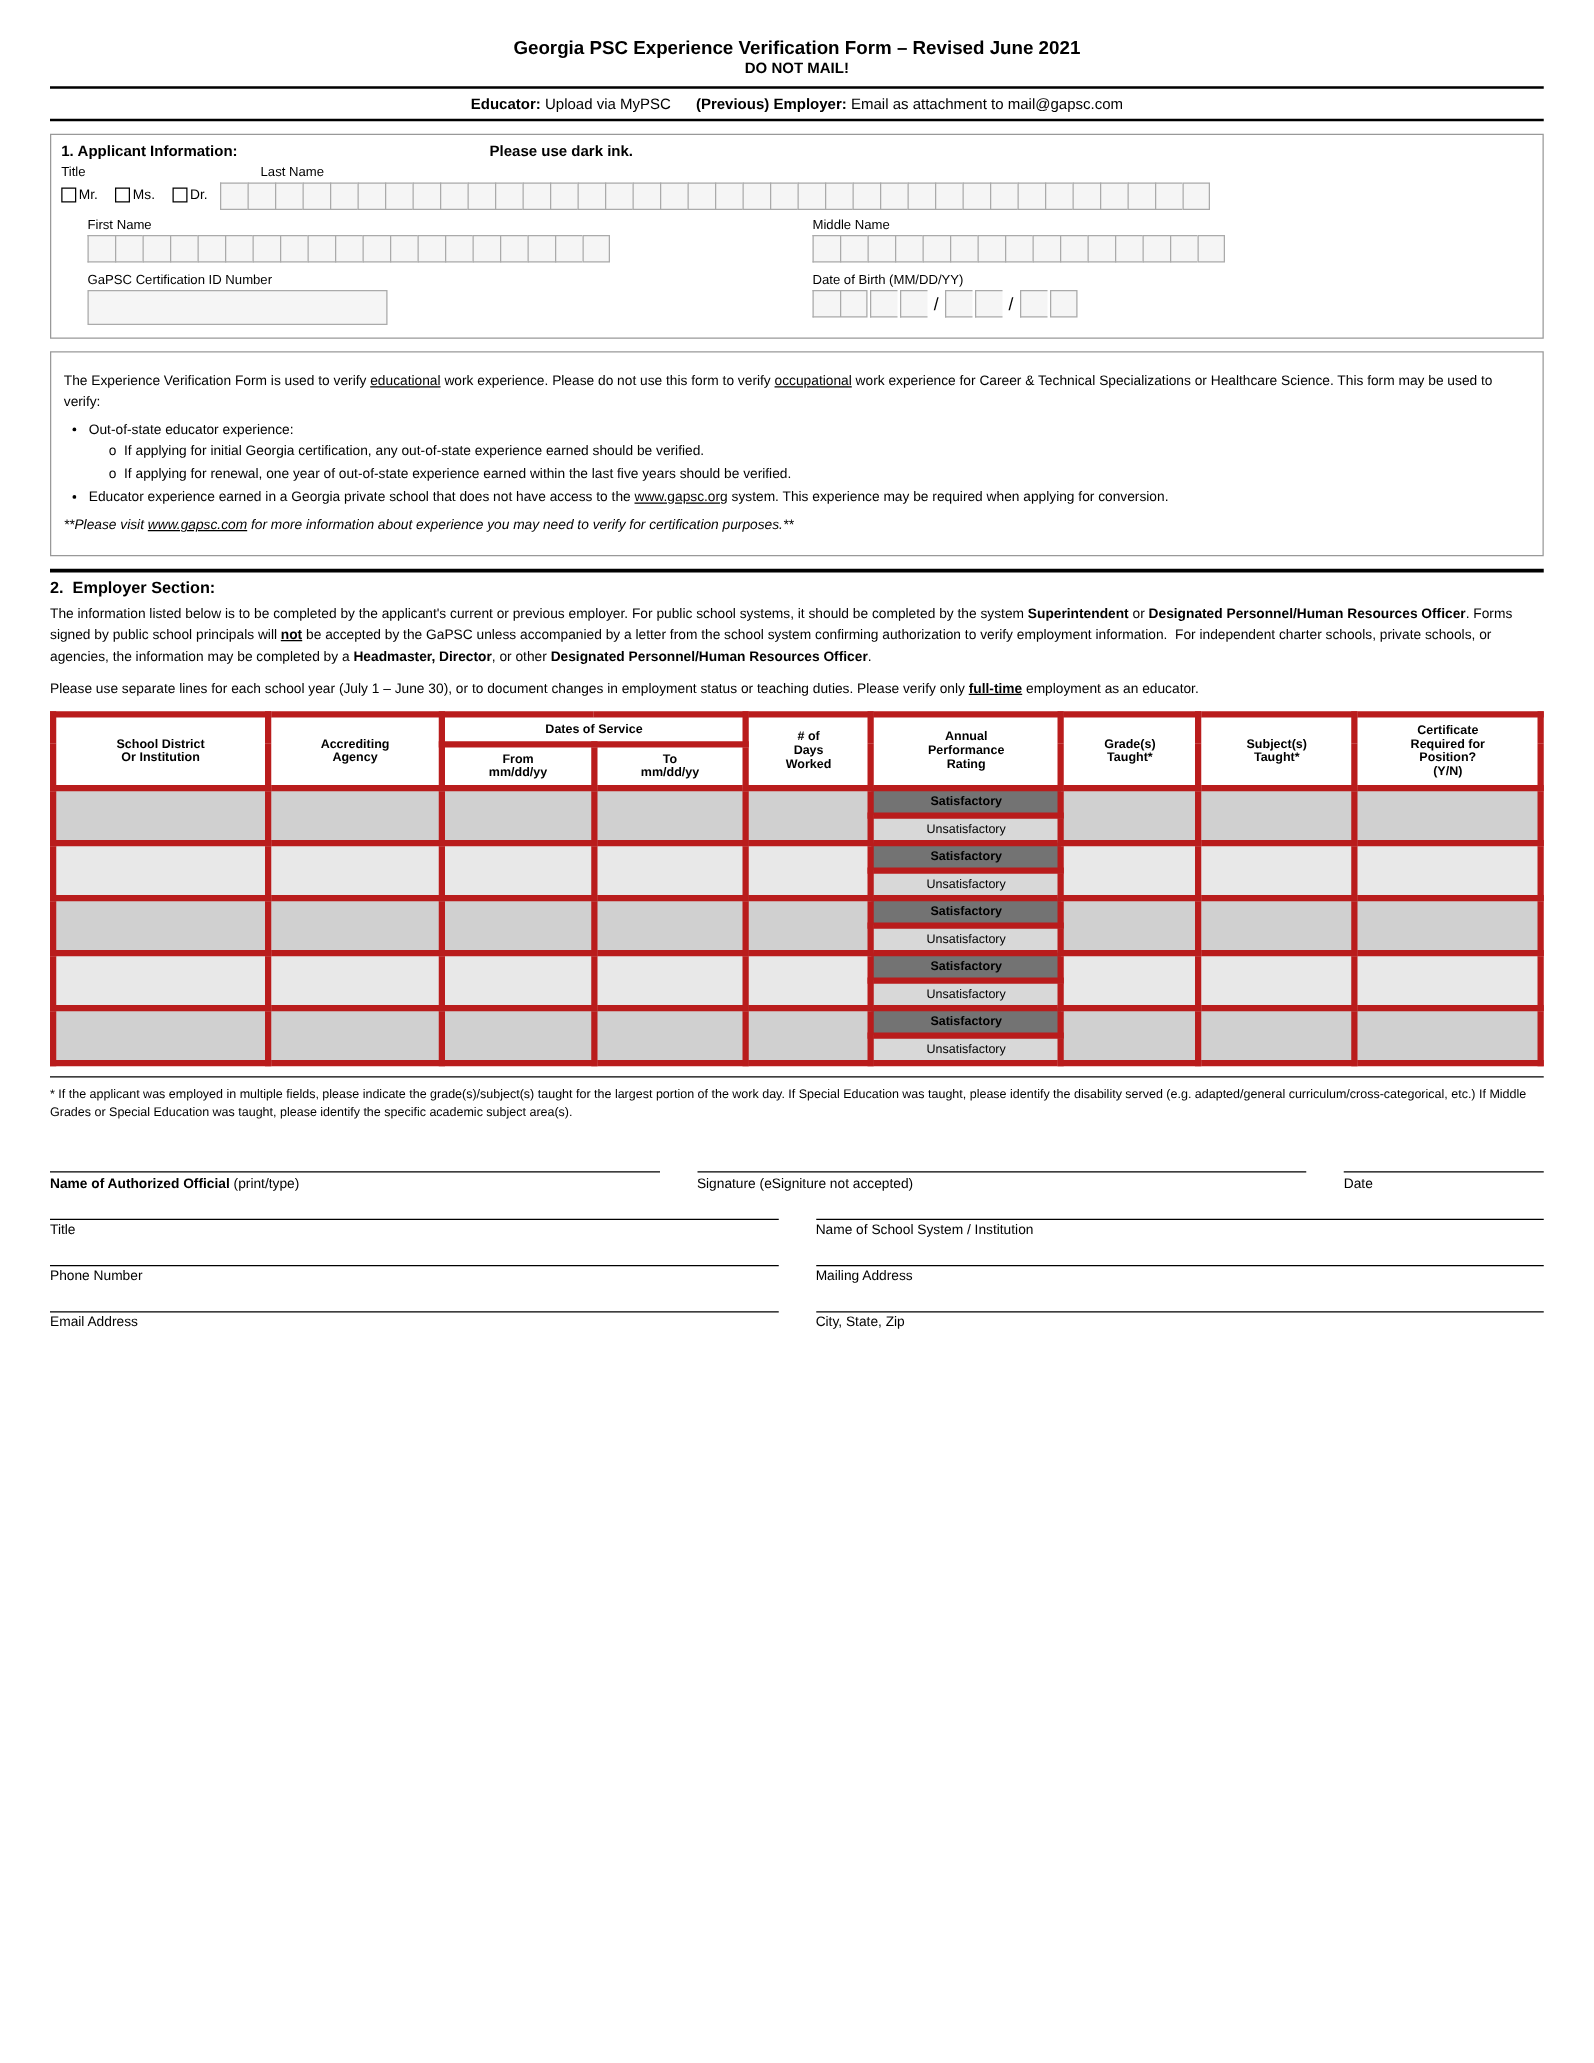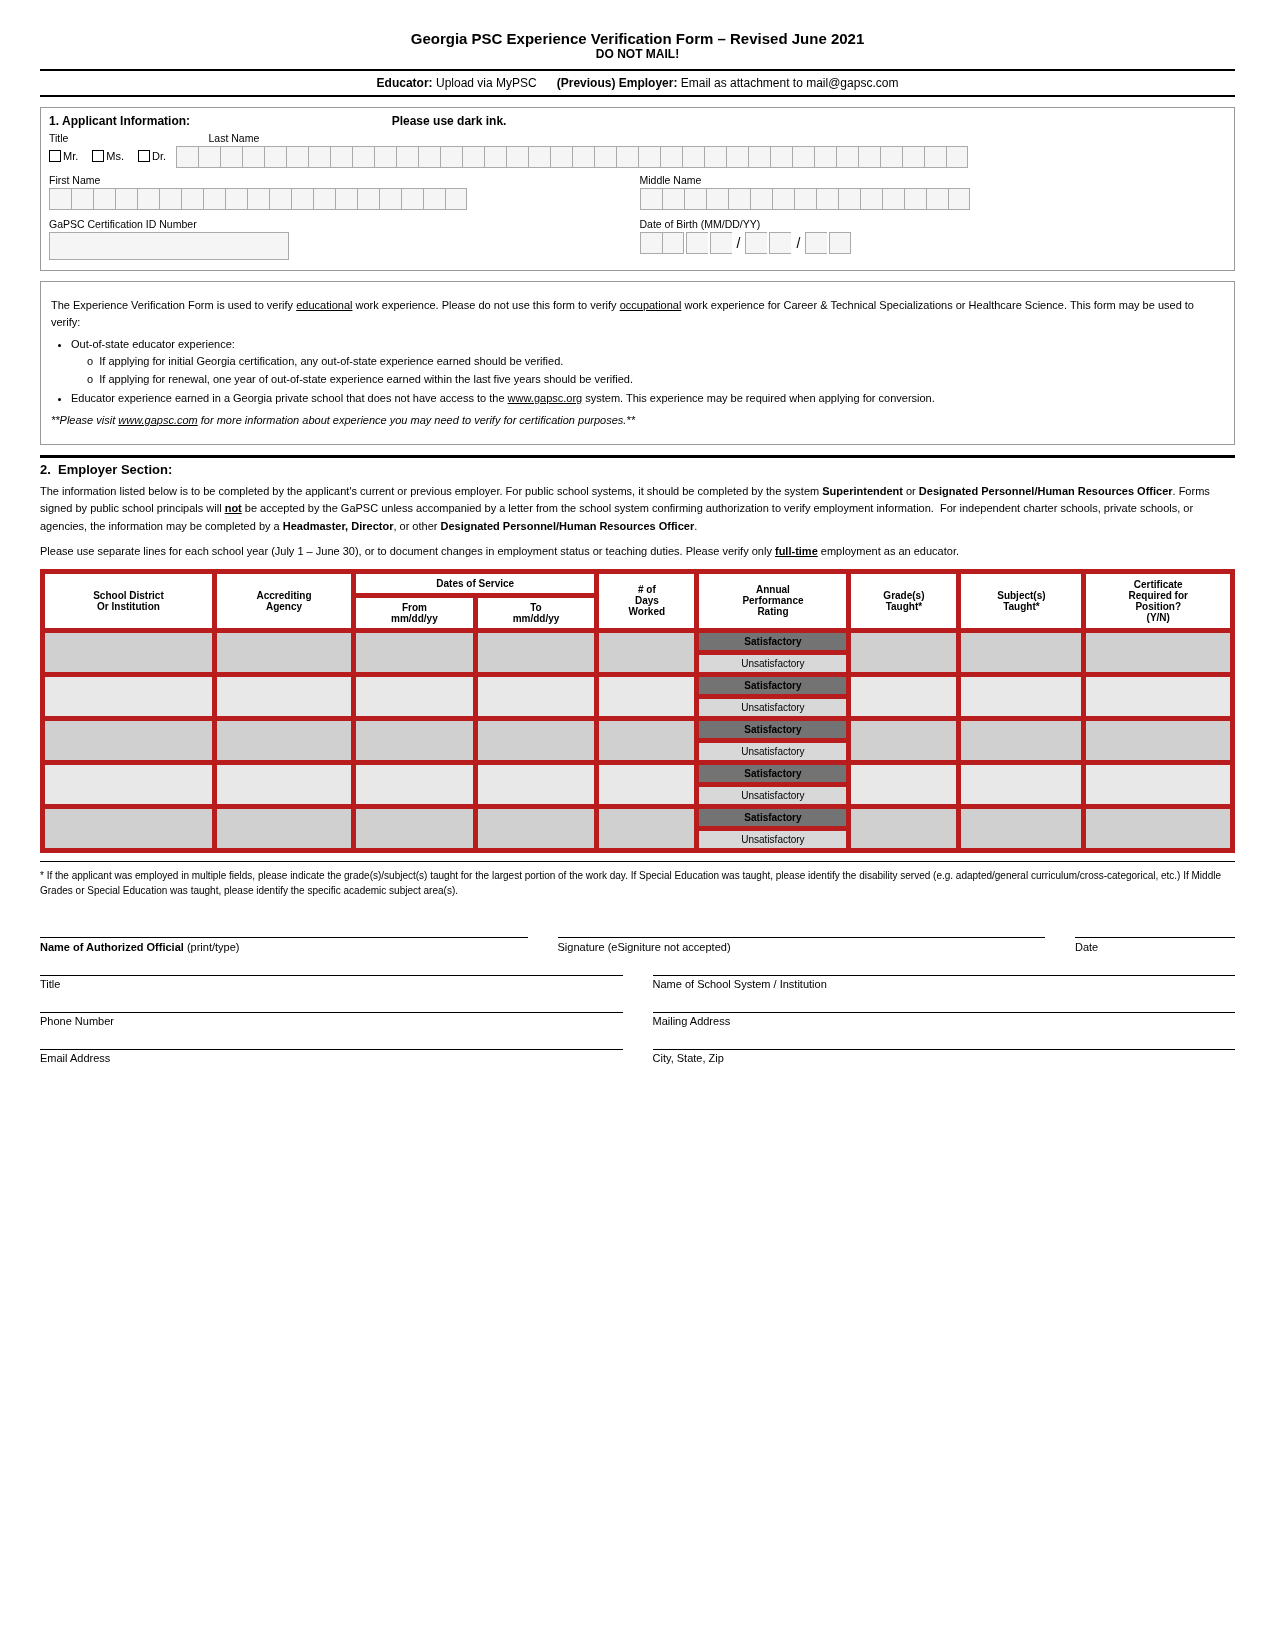--- a/index.html
+++ b/index.html
@@ -104,20 +104,21 @@
       background: #f5f5f5;
     }
     .cell:last-child {
       border-right: 1px solid #aaa;
     }
 
     .two-col {
       display: flex;
       gap: 4px;
       margin-bottom: 4px;
+      margin-left: 21px;
     }
     .two-col > div {
       flex: 1;
     }
 
     
     .dob-cells {
       display: flex;
       align-items: center;
       gap: 2px;

